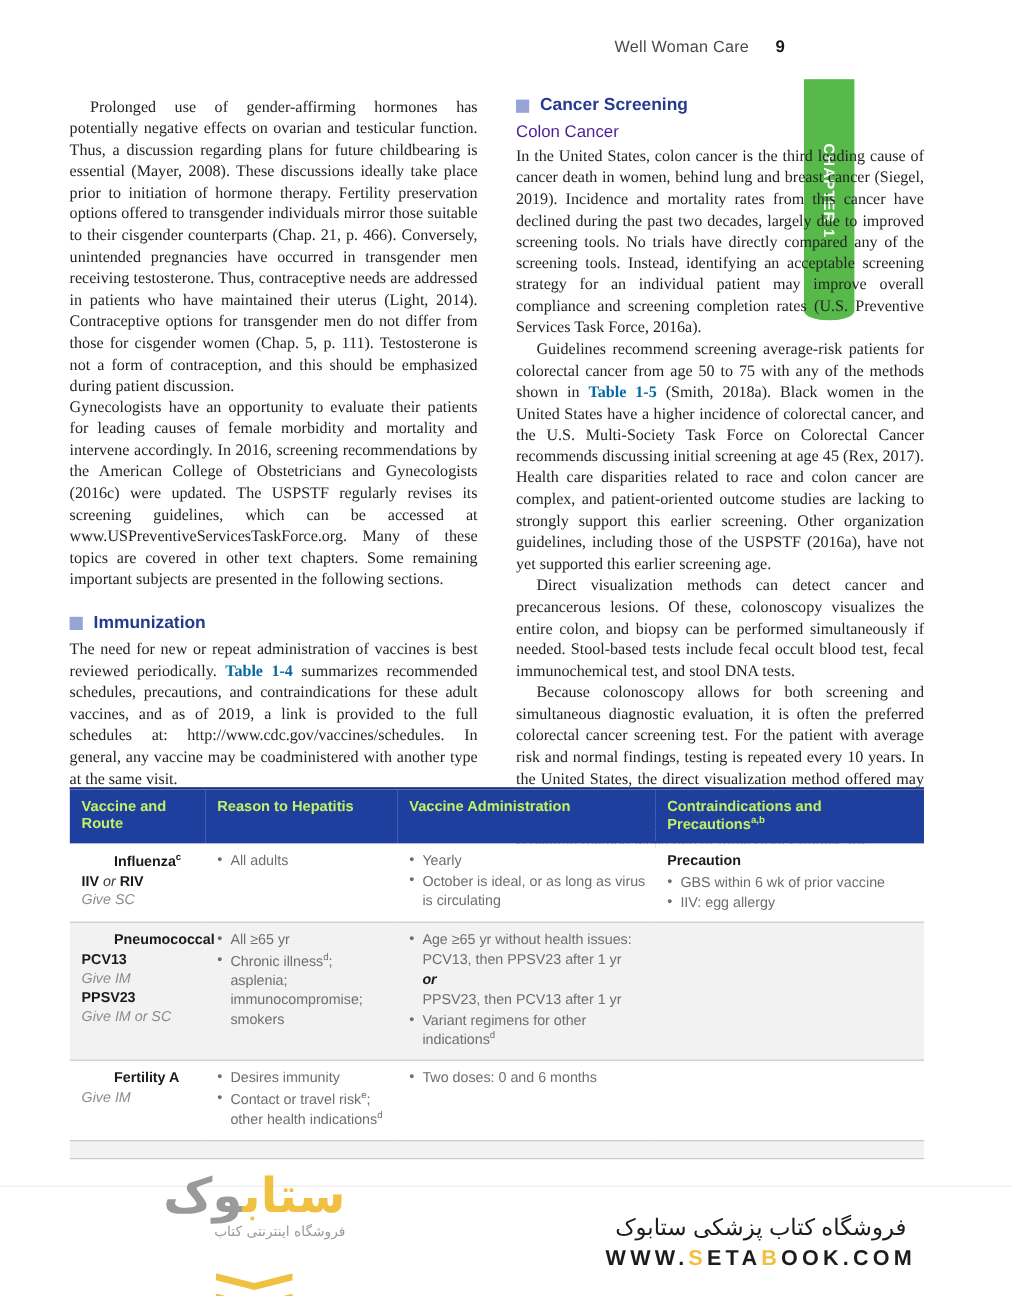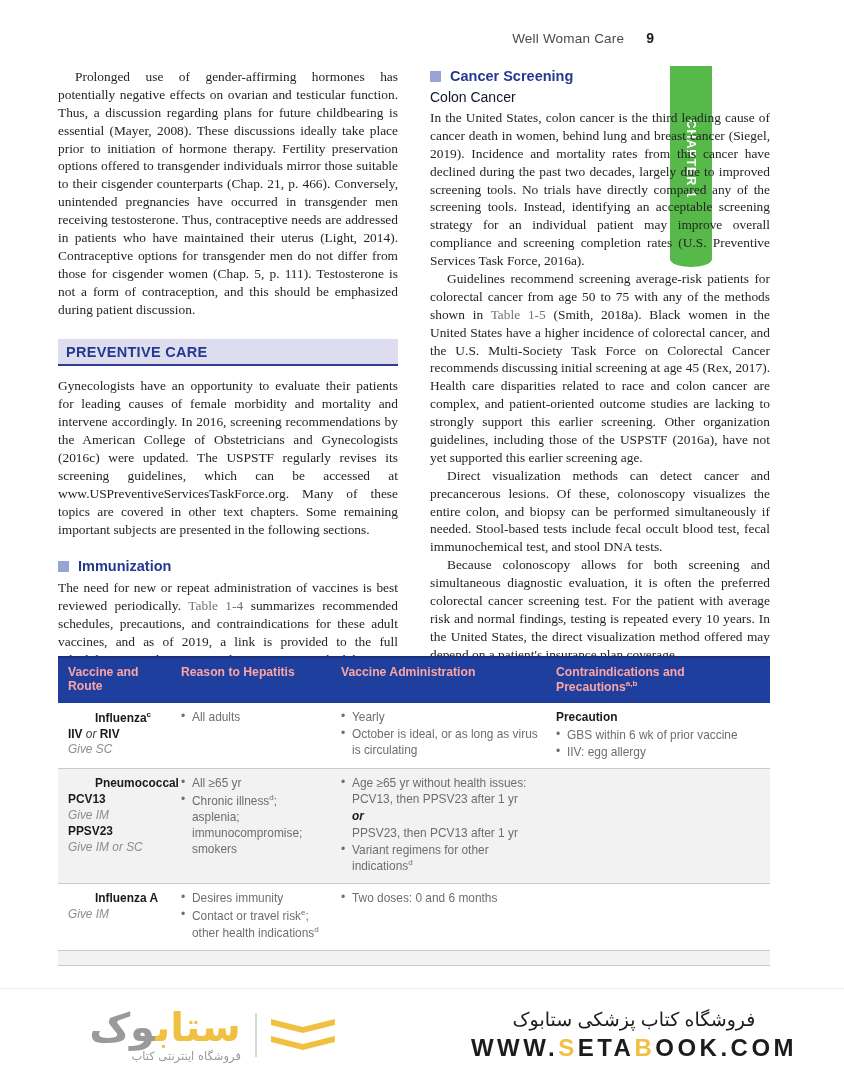--- a/index.html
+++ b/index.html
@@ -50,39 +50,39 @@
     color: #ffffff;
     font-family: "Liberation Sans", sans-serif;
     font-weight: bold;
     font-size: 12.5px;
     letter-spacing: .9px;
   }
 
   
   .columns {
     position: absolute;
-    top: 68px; left: 58px;
+    top: 80px; left: 58px;
     width: 712px;
     display: flex;
     gap: 32px;
   }
   .col { width: 340px; }
 
   p.body {
     font-size: 13.4px;
     line-height: 1.335;
     text-align: justify;
     color: #242424;
     hyphens: auto;
     -webkit-hyphens: auto;
   }
   p.body.indent { text-indent: 17px; }
   p.body + p.body { margin-top: 0; }
 
-  .tblink { color: #737373; }
+  .tblink { color: #0369a1; font-weight: bold; }
   .ital { }
 
   
   .head-banner {
     margin: 21px 0 11px 0;
     background: #ddddef;
     border-bottom: 2.5px solid #2e3f8f;
     padding: 4px 6px 3px 8px;
   }
   .head-banner-label {
@@ -108,21 +108,21 @@
     font-weight: bold;
     font-size: 14.5px;
     color: #243a8f;
   }
   .head-sq.tight { margin-top: 0; }
 
   
   .head-sub {
     font-family: "Liberation Sans", sans-serif;
     font-size: 14px;
-    color: #0f172a;
+    color: #4c1d95;
     margin: 1px 0 4px 0;
   }
 
   
   .table-wrap {
     position: absolute;
     left: 58px; top: 656px;
     width: 712px; height: 330px;
     overflow: hidden;
     border-top: 2.2px solid #1c2f7a;
@@ -133,21 +133,21 @@
     font-size: 12.4px;
     color: #222;
     background: #ffffff;
     border-bottom: 1px solid #cfcfcf;
   }
   .table-caption b { font-weight: bold; color: #111; }
 
   table.tbl { width: 100%; border-collapse: collapse; table-layout: fixed; }
   table.tbl thead th {
     background: #1f3f9e;
-    color: #fca5a5;
+    color: #bef264;
     font-weight: bold;
     font-size: 12.2px;
     text-align: left;
     vertical-align: top;
     padding: 7px 8px 8px 10px;
     line-height: 1.18;
   }
   table.tbl thead th sup { font-size: 8px; }
   col.c1 { width: 113px; }
   col.c2 { width: 160px; }
@@ -191,20 +191,21 @@
     width: 844px; height: 92px;
     background: #ffffff;
     border-top: 1px solid #ededed;
     display: flex;
     align-items: center;
   }
   .wm-left {
     width: 424px; height: 92px;
     display: flex; align-items: center; justify-content: center;
     gap: 14px;
+    flex-direction: column;
   }
   .wm-logo-word {
     display: flex; flex-direction: column; align-items: flex-end;
   }
   .wm-script {
     font-family: "DejaVu Sans", sans-serif;
     font-size: 40px;
     font-weight: bold;
     color: #f0c040;
     line-height: 1;
@@ -232,21 +233,21 @@
     gap: 3px;
   }
   .wm-fa {
     font-family: Liberation Sans, sans-serif;
     font-size: 19px;
     color: #1c1c1c;
     direction: rtl;
   }
   .wm-url {
     font-family: "Liberation Sans", sans-serif;
-    font-size: 24px;
+    font-size: 18px;
     font-weight: bold;
     letter-spacing: 3.5px;
     color: #1c1c1c;
   }
   .wm-url .hi { color: #f0c040; }
 </style>
 </head>
 <body>
 
 <div class="page">
@@ -259,23 +260,20 @@
   <div class="chapter-tab">
     <span class="chapter-tab-label">CHAPTER 1</span>
   </div>
 
   <div class="columns">
 
     <div class="col">
 
       <p class="body indent">Prolonged use of gender-affirming hormones has potentially negative effects on ovarian and testicular function. Thus, a discussion regarding plans for future childbearing is essential (Mayer, 2008). These discussions ideally take place prior to initiation of hormone therapy. Fertility preservation options offered to transgender individuals mirror those suitable to their cisgender counterparts (Chap. 21, p. 466). Conversely, unintended pregnancies have occurred in transgender men receiving testosterone. Thus, contraceptive needs are addressed in patients who have maintained their uterus (Light, 2014). Contraceptive options for transgender men do not differ from those for cisgender women (Chap. 5, p. 111). Testosterone is not a form of contraception, and this should be emphasized during patient discussion.</p>
 
-      <div class="head-banner">
-        <span class="head-banner-label">PREVENTIVE CARE</span>
-      </div>
 
       <p class="body">Gynecologists have an opportunity to evaluate their patients for leading causes of female morbidity and mortality and intervene accordingly. In 2016, screening recommendations by the American College of Obstetricians and Gynecologists (2016c) were updated. The USPSTF regularly revises its screening guidelines, which can be accessed at www.USPreventiveServicesTaskForce.org. Many of these topics are covered in other text chapters. Some remaining important subjects are presented in the following sections.</p>
 
       <div class="head-sq">
         <span class="head-sq-mark"></span>
         <span class="head-sq-label">Immunization</span>
       </div>
 
       <p class="body">
         <span>The need for new or repeat administration of vaccines is best reviewed periodically. </span><a class="tblink">Table 1-4</a><span> summarizes recommended schedules, precautions, and contraindications for these adult vaccines, and as of 2019, a link is provided to the full schedules at: http://www.cdc.gov/vaccines/schedules. In general, any vaccine may be coadministered with another type at the same visit.</span>
@@ -374,21 +372,21 @@
               <li class="nobul"><span class="or-italic">or</span></li>
               <li class="nobul">PPSV23, then PCV13 after 1 yr</li>
               <li>Variant regimens for other indications<sup>d</sup></li>
             </ul>
           </td>
           <td></td>
         </tr>
 
         <tr class="plain">
           <td>
-            <span class="vac-name">Influenza A</span>
+            <span class="vac-name">Fertility A</span>
             <span class="vac-route">Give IM</span>
           </td>
           <td>
             <ul class="bul">
               <li>Desires immunity</li>
               <li>Contact or travel risk<sup>e</sup>; other health indications<sup>d</sup></li>
             </ul>
           </td>
           <td>
             <ul class="bul">

